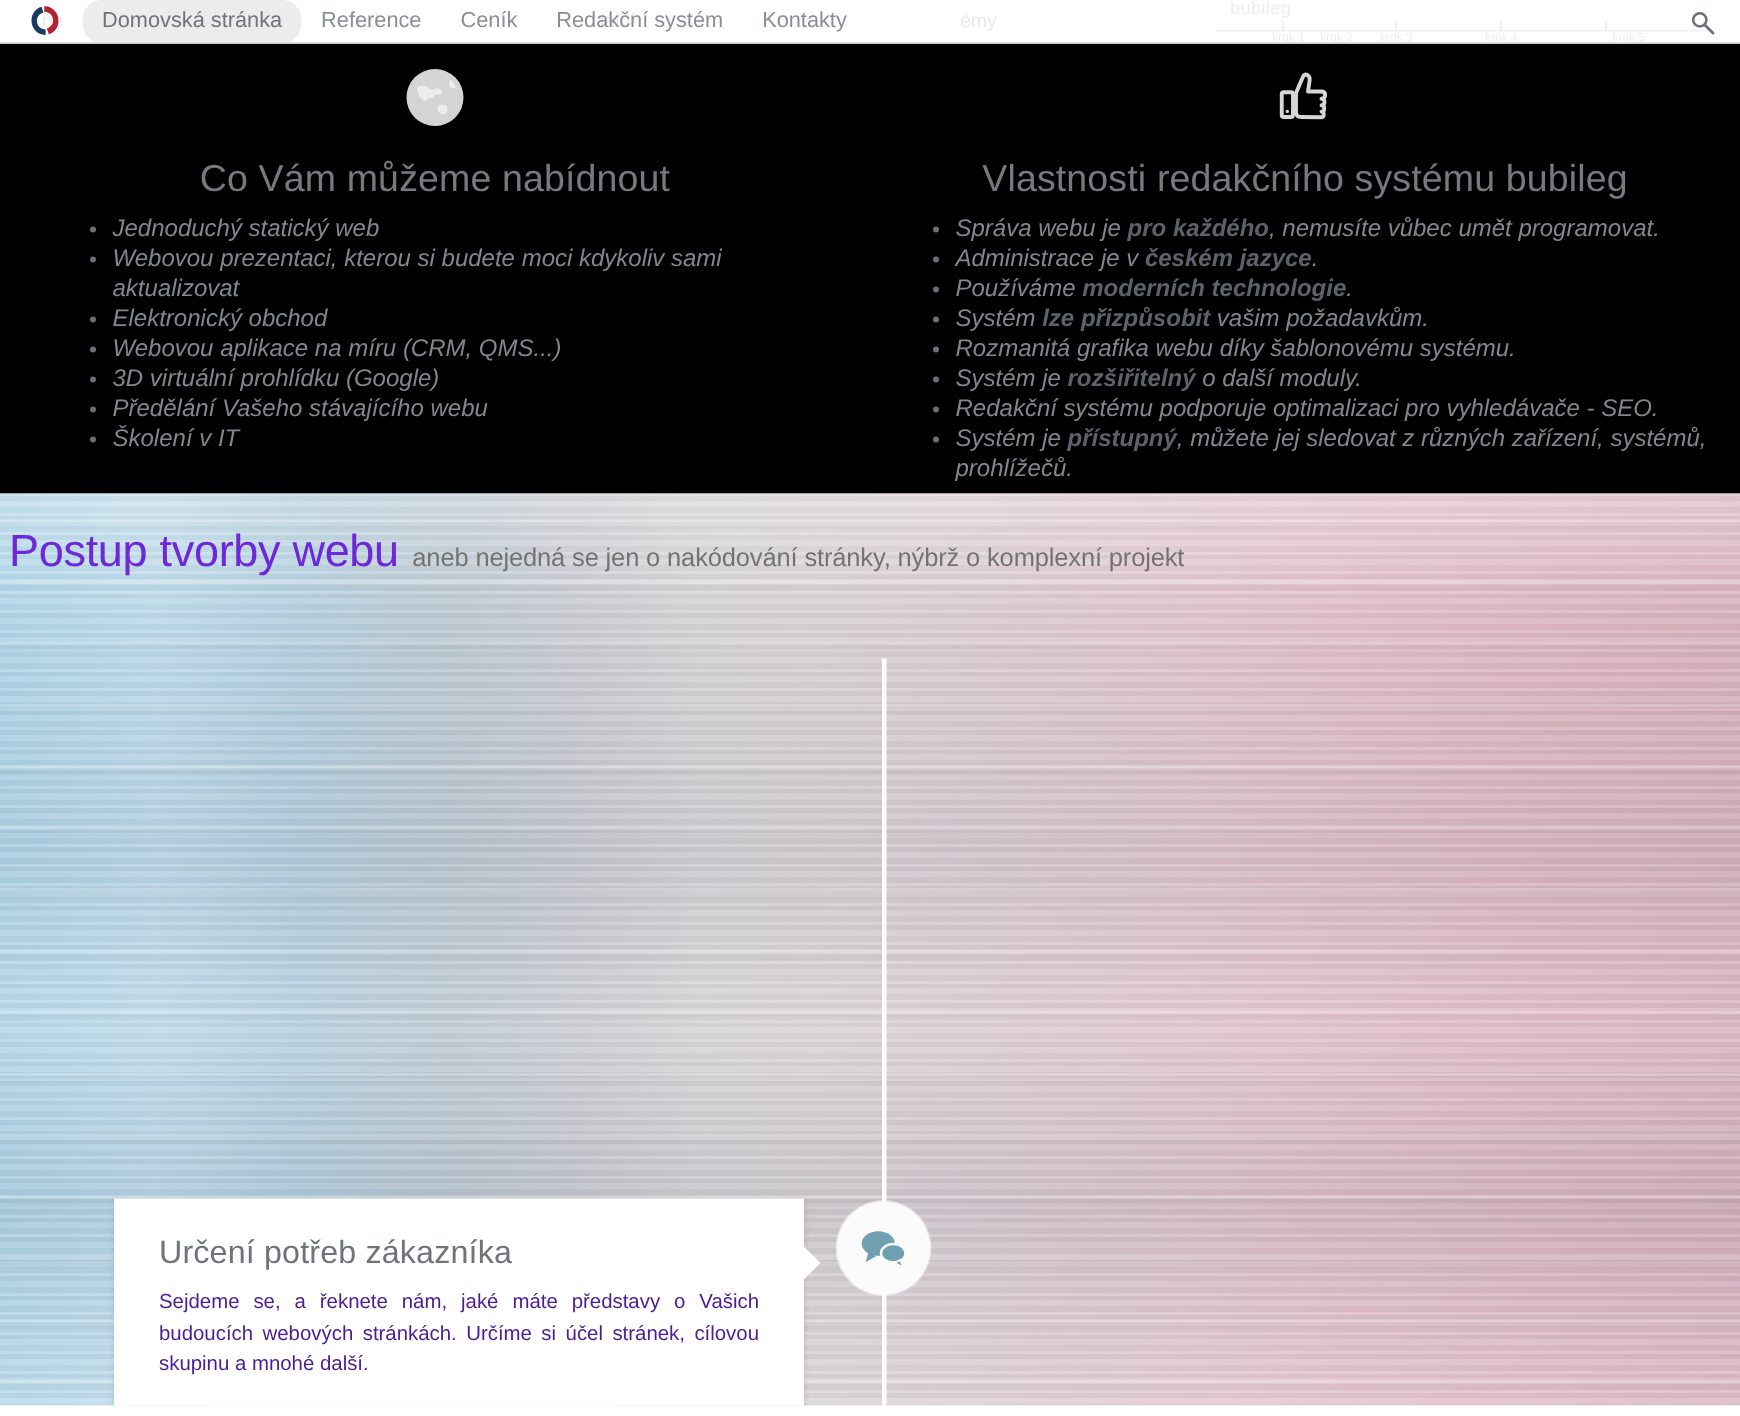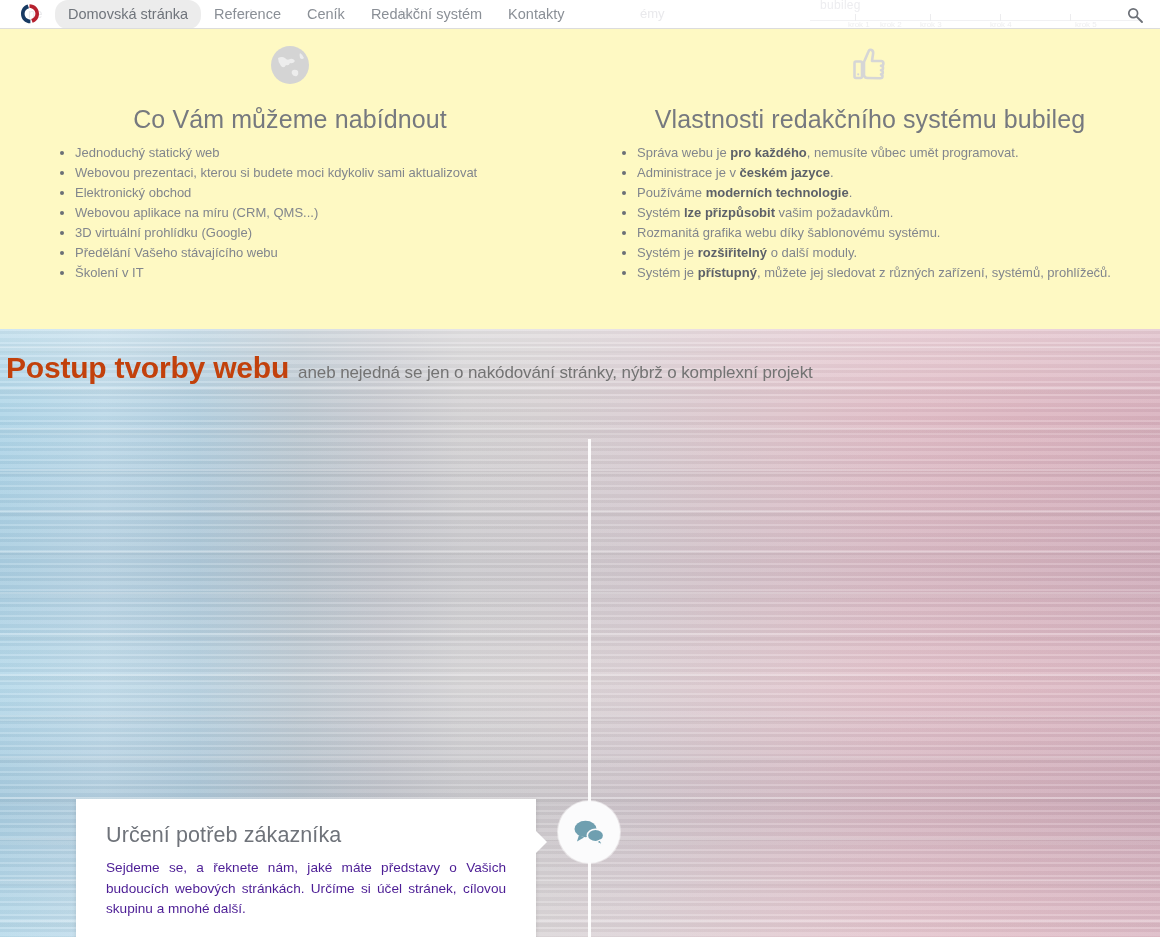--- a/index.html
+++ b/index.html
@@ -82,21 +82,21 @@
     position: absolute;
     right: 16px; top: 6px;
     width: 18px; height: 18px;
     z-index: 3; cursor: pointer;
   }
 
   
   #features {
     display: flex;
     padding-top: 4px;
-    background: #fef9c3;
+    background: #000000;
     height: 300px;
   }
   .col { width: 50%; padding: 0 22px; }
   .col-icon {
     display: flex; justify-content: center;
     height: 56px; align-items: center;
     margin-top: 4px;
   }
   .col-title {
     text-align: center;
@@ -104,25 +104,26 @@
     font-weight: 400;
     color: #76797f;
     letter-spacing: .1px;
     margin-top: 12px;
     margin-bottom: 9px;
   }
   .col ul { list-style: none; padding-left: 36px; }
   .col.right ul { padding-left: 18px; }
   .col li {
     position: relative;
-    font-size: 13px;
+    font-size: 16px;
     line-height: 20px;
     color: #82868d;
     padding-left: 17px;
     margin-bottom: 0px;
+    font-style: italic;
   }
   .col li::before {
     content: "";
     position: absolute;
     left: 2px; top: 8px;
     width: 4px; height: 4px;
     border-radius: 50%;
     background: #6b6f76;
   }
   .col li b { color: #5d6169; font-weight: 700; }
@@ -162,22 +163,22 @@
       rgba(255,255,255,0.0) 24px, rgba(255,255,255,0.0) 41px);
   }
   #process-head {
     position: absolute;
     left: 6px; top: 22px;
     white-space: nowrap;
     z-index: 2;
   }
   #process-title {
     font-size: 30px;
-    color: #c2410c;
-    font-weight: 700;
+    color: #6d28d9;
+    font-weight: 400;
     letter-spacing: -.2px;
   }
   #process-sub {
     font-size: 17px;
     color: #737373;
     margin-left: 9px;
     letter-spacing: -.1px;
   }
 
   
@@ -314,20 +315,21 @@
       </svg>
     </div>
     <div class="col-title">Vlastnosti redakčního systému bubileg</div>
     <ul id="cms-list">
         <li>Správa webu je <b>pro každého</b>, nemusíte vůbec umět programovat.</li>
         <li>Administrace je v <b>českém jazyce</b>.</li>
         <li>Používáme <b>moderních technologie</b>.</li>
         <li>Systém <b>lze přizpůsobit</b> vašim požadavkům.</li>
         <li>Rozmanitá grafika webu díky šablonovému systému.</li>
         <li>Systém je <b>rozšiřitelný</b> o další moduly.</li>
+        <li>Redakční systému podporuje optimalizaci pro vyhledávače - SEO.</li>
         <li>Systém je <b>přístupný</b>, můžete jej sledovat z různých zařízení, systémů, prohlížečů.</li>
       </ul>
   </div>
 </div>
 
 <div id="process">
   <div id="process-bg"></div>
 
   <div id="process-head">
     <span id="process-title">Postup tvorby webu</span><span id="process-sub">aneb nejedná se jen o nakódování stránky, nýbrž o komplexní projekt</span>

